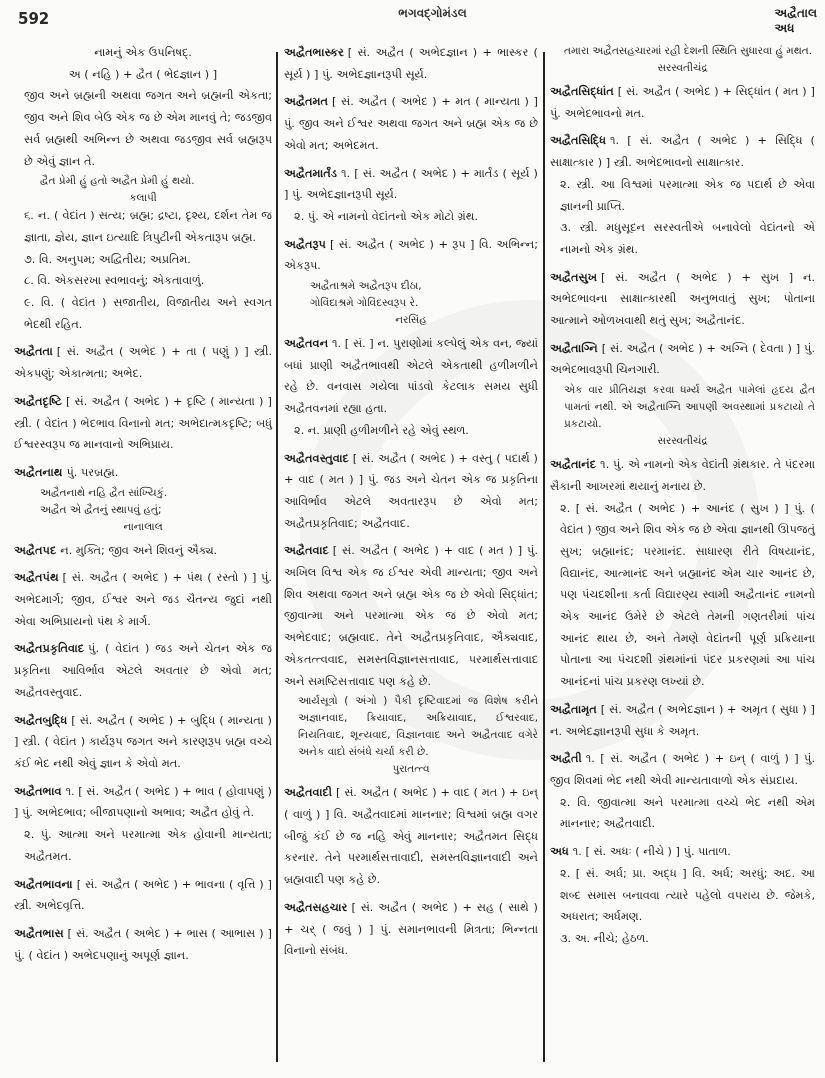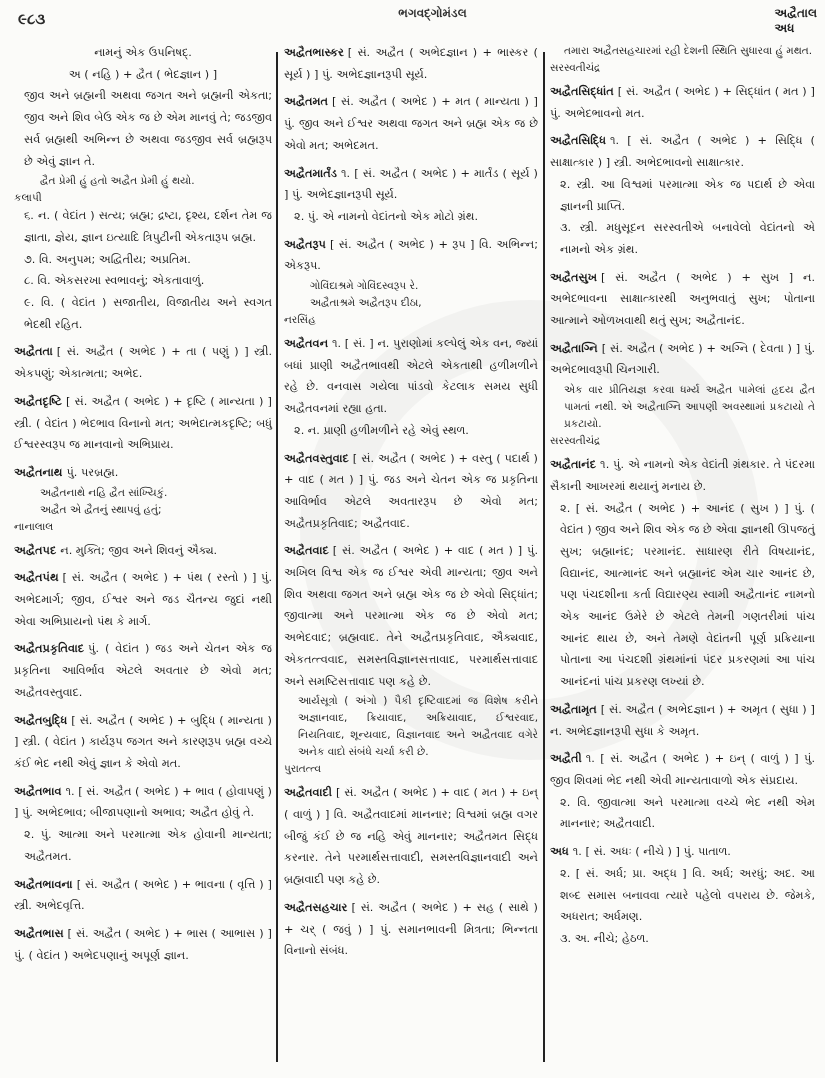--- a/index.html
+++ b/index.html
@@ -17,30 +17,30 @@
   .col-right { left: 550px; width: 265px; }
   .divider { position: absolute; top: 52px; width: 2px; background: #222; height: 1010px; }
   .div1 { left: 276px; }
   .div2 { left: 543px; }
   .entry { margin-bottom: 6px; text-align: justify; }
   .entry p { text-indent: 0; }
   .hw { font-weight: bold; margin-right: 4px; }
   .sense { padding-left: 10px; }
   .cont { padding-left: 10px; }
   .quote { padding-left: 26px; font-size: 10.5px; line-height: 17px; }
-  .attrib { text-align: left; font-size: 10.5px; line-height: 16px; }
+  .attrib { text-align: center; font-size: 10.5px; line-height: 16px; }
   .center { text-align: center; }
 </style>
 </head>
 <body>
 
 <div class="watermark"></div>
 
 <div class="header">
-  <div class="page-no">૯૮૩</div>
+  <div class="page-no">592</div>
   <div class="dict-title">ભગવદ્ગોમંડલ</div>
   <div class="guide">
     <div>અદ્વૈતાલ</div>
     <div>અધ</div>
   </div>
 </div>
 
 <div class="divider div1"></div>
 <div class="divider div2"></div>
 
@@ -98,22 +98,22 @@
   </div>
   <div class="entry">
     <span class="hw">અદ્વૈતમત</span><span>[ સં. અદ્વૈત ( અભેદ ) + મત ( માન્યતા ) ] પું. જીવ અને ઈશ્વર અથવા જગત અને બ્રહ્મ એક જ છે એવો મત; અભેદમત.</span>
   </div>
   <div class="entry">
     <span class="hw">અદ્વૈતમાર્તંડ</span><span>૧. [ સં. અદ્વૈત ( અભેદ ) + માર્તંડ ( સૂર્ય ) ] પું. અભેદજ્ઞાનરૂપી સૂર્ય.</span>
     <p class="sense">૨. પું. એ નામનો વેદાંતનો એક મોટો ગ્રંથ.</p>
   </div>
   <div class="entry">
     <span class="hw">અદ્વૈતરૂપ</span><span>[ સં. અદ્વૈત ( અભેદ ) + રૂપ ] વિ. અભિન્ન; એકરૂપ.</span>
+    <p class="quote">અદ્વૈતાશ્રમે અદ્વૈતરૂપ દીઠા,</p>
     <p class="quote">ગોવિંદાશ્રમે ગોવિંદસ્વરૂપ રે.</p>
-    <p class="quote">અદ્વૈતાશ્રમે અદ્વૈતરૂપ દીઠા,</p>
     <p class="attrib">નરસિંહ</p>
   </div>
   <div class="entry">
     <span class="hw">અદ્વૈતવન</span><span>૧. [ સં. ] ન. પુરાણોમાં કલ્પેલું એક વન, જ્યાં બધાં પ્રાણી અદ્વૈતભાવથી એટલે એકતાથી હળીમળીને રહે છે. વનવાસ ગયેલા પાંડવો કેટલાક સમય સુધી અદ્વૈતવનમાં રહ્યા હતા.</span>
     <p class="sense">૨. ન. પ્રાણી હળીમળીને રહે એવું સ્થળ.</p>
   </div>
   <div class="entry">
     <span class="hw">અદ્વૈતવસ્તુવાદ</span><span>[ સં. અદ્વૈત ( અભેદ ) + વસ્તુ ( પદાર્થ ) + વાદ ( મત ) ] પું. જડ અને ચેતન એક જ પ્રકૃતિના આવિર્ભાવ એટલે અવતારરૂપ છે એવો મત; અદ્વૈતપ્રકૃતિવાદ; અદ્વૈતવાદ.</span>
   </div>
   <div class="entry">

